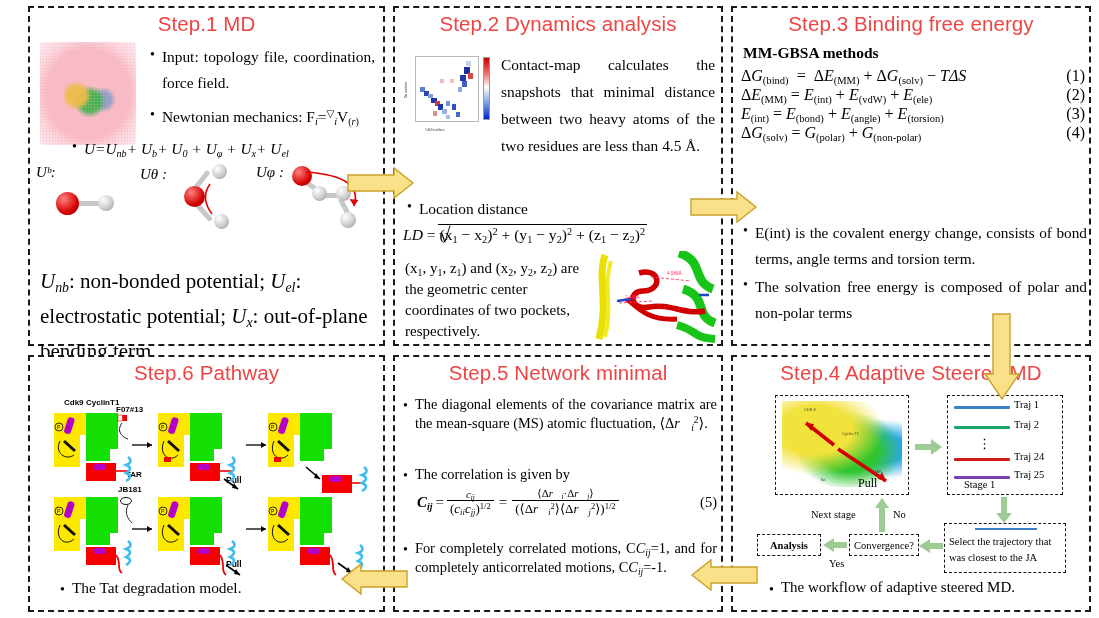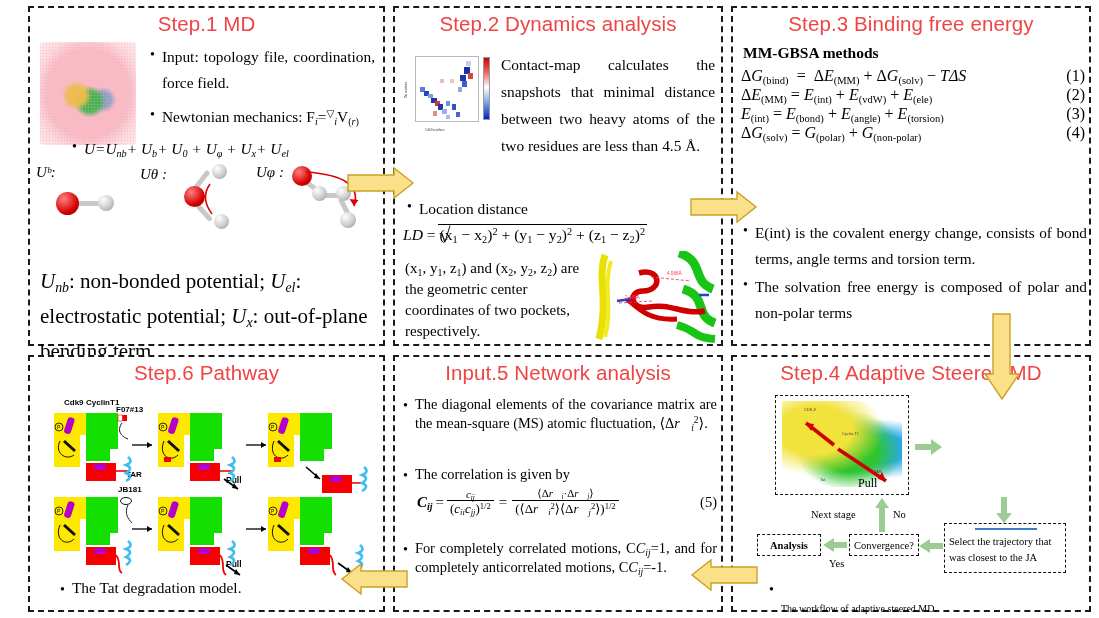--- a/index.html
+++ b/index.html
@@ -321,20 +321,32 @@
       </div>
       <span style="position:absolute;left:82px;top:80px;font-size:12px;">Pull</span>
     </div>
 
     <div style="position:absolute;left:182px;top:82px;">
       <svg width="28" height="16">
           <path d="M0 5 h16 v-5 l11 8 l-11 8 v-5 h-16 z" fill="#9ccb93"></path>
         </svg>
     </div>
 
+    <div class="dbox" style="left:214px;top:38px;width:116px;height:100px;">
+      <div class="traj-line" style="left:6px;top:10px;width:56px;background:#3a7ec6;"></div>
+      <span class="traj-lbl" style="left:66px;top:3px;">Traj 1</span>
+      <div class="traj-line" style="left:6px;top:30px;width:56px;background:#1aa36b;"></div>
+      <span class="traj-lbl" style="left:66px;top:23px;">Traj 2</span>
+      <span class="traj-lbl" style="left:30px;top:40px;font-size:13px;">⋮</span>
+      <div class="traj-line" style="left:6px;top:62px;width:56px;background:#cf1b1b;"></div>
+      <span class="traj-lbl" style="left:66px;top:55px;">Traj 24</span>
+      <div class="traj-line" style="left:6px;top:80px;width:56px;background:#7b3fb5;"></div>
+      <span class="traj-lbl" style="left:66px;top:73px;">Traj 25</span>
+      <span class="traj-lbl" style="left:16px;top:83px;">Stage 1</span>
+    </div>
 
     <div style="position:absolute;left:263px;top:140px;">
       <svg width="16" height="26">
           <path d="M5 0 h6 v16 h5 l-8 10 l-8 -10 h5 z" fill="#9ccb93"></path>
         </svg>
     </div>
 
     <div class="dbox" style="left:211px;top:166px;width:122px;height:50px;background:#fff;">
       <div style="position:absolute;left:30px;top:4px;width:62px;height:2.4px;background:#3a7ec6;"></div>
       <div style="position:absolute;left:4px;top:10px;width:114px;font-size:10.5px;line-height:1.55;">Select the trajectory that was  closest to the JA</div>
@@ -361,26 +373,26 @@
     <div style="position:absolute;left:142px;top:141px;">
       <svg width="14" height="34">
           <path d="M4 34 v-24 h-4 l7 -10 l7 10 h-4 v24 z" fill="#9ccb93"></path>
         </svg>
     </div>
     <span class="small-lbl" style="left:78px;top:152px;">Next stage</span>
     <span class="small-lbl" style="left:160px;top:152px;">No</span>
 
     <div class="bullet-row" style="position:absolute;left:36px;top:222px;width:310px;">
       <span class="bullet-dot">•</span>
-      <span class="btext" style="font-size:10px;margin-top:24px;">The workflow of adaptive steered MD.</span>
+      <span class="btext" style="font-size:15px;">The workflow of adaptive steered MD.</span>
     </div>
   </div>
 
   <div class="panel" id="p5">
-    <div class="panel-title">Input.5 Network analysis</div>
+    <div class="panel-title">Step.5 Network minimal</div>
 
     <div class="bullet-row" style="position:absolute;left:8px;top:38px;width:314px;">
       <span class="bullet-dot">•</span>
       <span class="btext p5-text just">
         <span>The diagonal elements of the covariance matrix are the mean-square (MS) atomic fluctuation,</span>
         <span>
           ⟨Δ<i>r⃗</i><sub><i>i</i></sub><sup>2</sup>⟩.
         </span>
       </span>
     </div>

